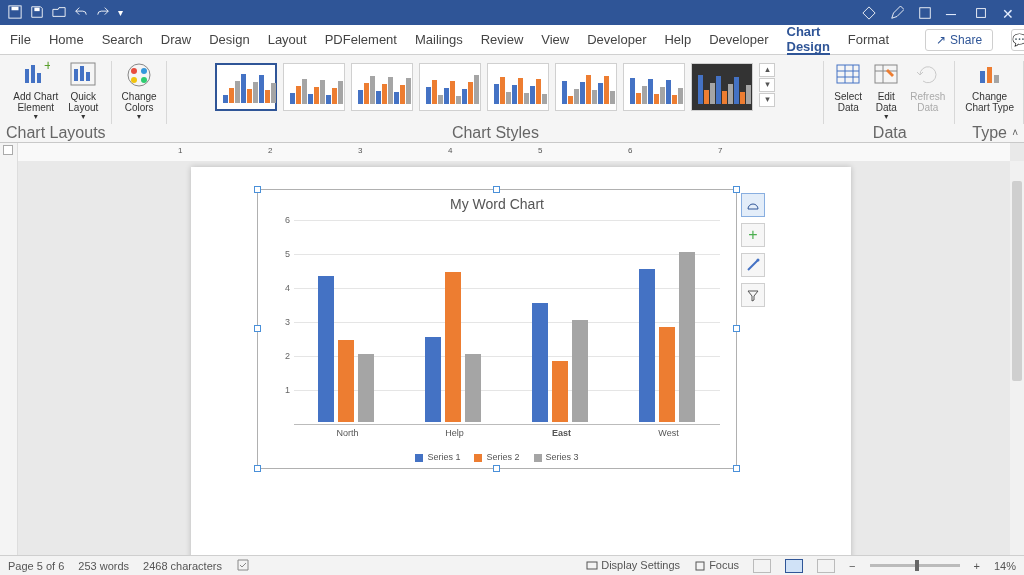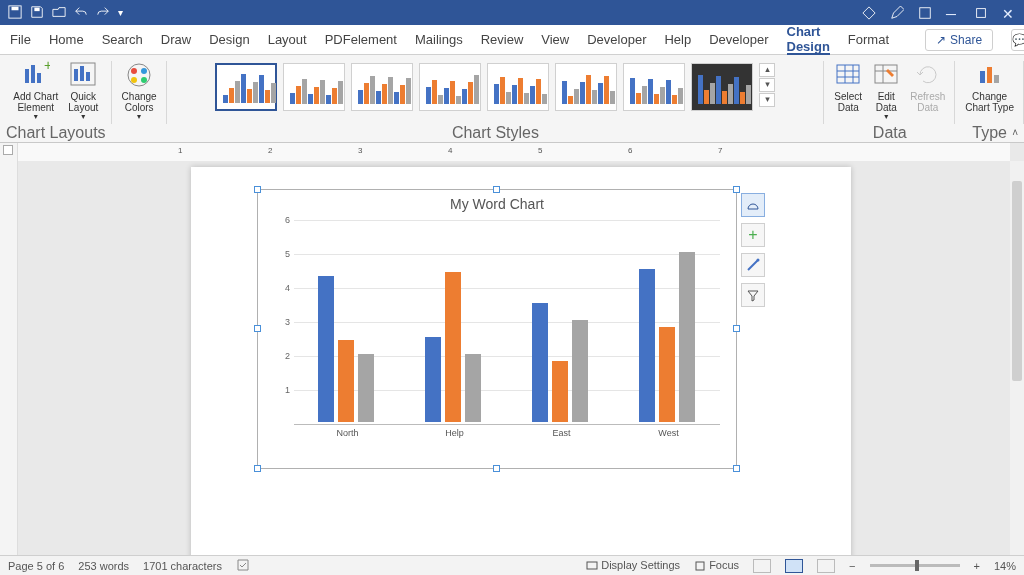--- a/index.html
+++ b/index.html
@@ -395,25 +395,30 @@
           <div class="bar" style="left: 43.5px; height: 81.6px; background: rgb(237, 125, 49);"></div>
           <div class="bar" style="left: 63.5px; height: 68px; background: rgb(165, 165, 165);"></div>
           <div class="cat-label" style="left: 33.5px; width: 40px;">North</div>
           <div class="bar" style="left: 130.5px; height: 85px; background: rgb(68, 114, 196);"></div>
           <div class="bar" style="left: 150.5px; height: 149.6px; background: rgb(237, 125, 49);"></div>
           <div class="bar" style="left: 170.5px; height: 68px; background: rgb(165, 165, 165);"></div>
           <div class="cat-label" style="left: 140.5px; width: 40px;">Help</div>
           <div class="bar" style="left: 237.5px; height: 119px; background: rgb(68, 114, 196);"></div>
           <div class="bar" style="left: 257.5px; height: 61.2px; background: rgb(237, 125, 49);"></div>
           <div class="bar" style="left: 277.5px; height: 102px; background: rgb(165, 165, 165);"></div>
-          <div class="cat-label" style="left: 247.5px; width: 40px;">East</div>
+          <div class="cat-label" style="left: 247.5px; width: 40px; font-weight: bold;">East</div>
           <div class="bar" style="left: 344.5px; height: 153px; background: rgb(68, 114, 196);"></div>
           <div class="bar" style="left: 364.5px; height: 95.2px; background: rgb(237, 125, 49);"></div>
           <div class="bar" style="left: 384.5px; height: 170px; background: rgb(165, 165, 165);"></div>
           <div class="cat-label" style="left: 354.5px; width: 40px;">West</div>
+        </div>
+      <div class="legend" id="legend">
+          <span><span class="legsw" style="background: rgb(68, 114, 196);"></span>Series 1</span>
+          <span><span class="legsw" style="background: rgb(237, 125, 49);"></span>Series 2</span>
+          <span><span class="legsw" style="background: rgb(165, 165, 165);"></span>Series 3</span>
         </div>
     </div>
 
     <div class="chart-side">
       <div class="side-btn active">
           <svg width="14" height="14">
             <path d="M2 11h10M2 11a5 5 0 0 1 10 0" fill="none" stroke="#2F5597"></path>
           </svg>
         </div>
       <div class="side-btn" style="color:#4caf50;font-size:16px;">+</div>
@@ -432,21 +437,21 @@
   </div>
 
   <div class="scroll-v">
       <div class="thumb"></div>
     </div>
 </div>
 
 <div class="status-bar">
   <span>Page 5 of 6</span>
   <span>253 words</span>
-  <span>1701 characters</span>
+  <span>2468 characters</span>
   <span><svg width="14" height="14">
         <path d="M2 2h10v10H2z" fill="none" stroke="#888"></path>
         <path d="M4 7l2 2 4-4" fill="none" stroke="#888"></path>
       </svg></span>
   <div class="spacer"></div>
   <span><svg width="12" height="12" style="vertical-align:middle;">
         <rect x="1" y="2" width="10" height="7" fill="none" stroke="#555"></rect>
       </svg> <span>Display Settings</span></span>
   <span><svg width="12" height="12" style="vertical-align:middle;">
         <rect x="2" y="2" width="8" height="8" fill="none" stroke="#555"></rect>

